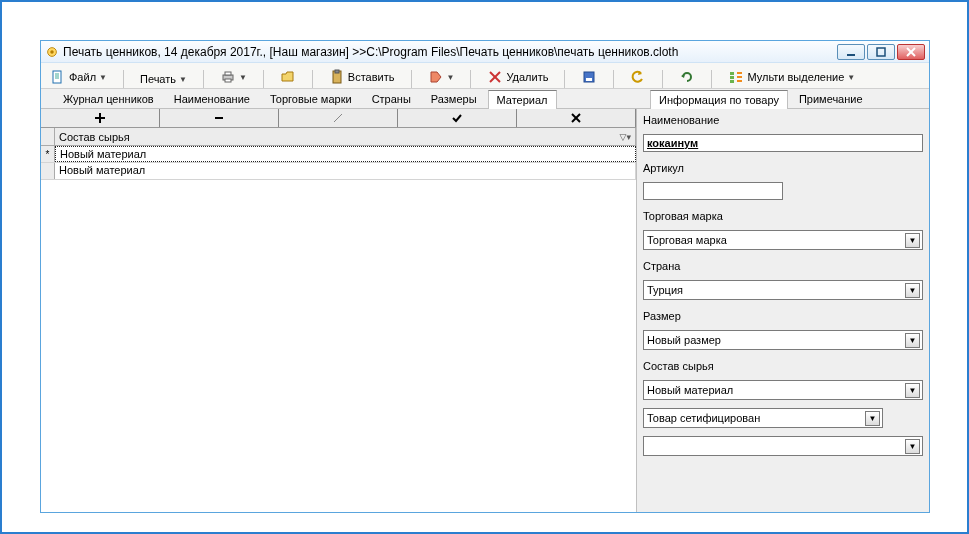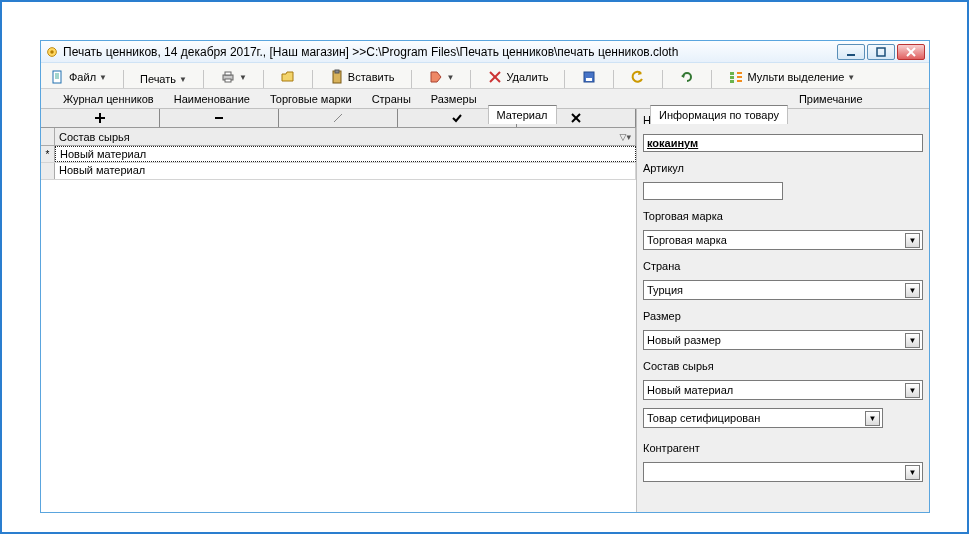--- a/index.html
+++ b/index.html
@@ -14,21 +14,21 @@
   .win-btn.close { background: linear-gradient(#f7cfcf,#e06060); border-color:#b33; color:#fff; }
   .win-btn svg { width: 10px; height: 10px; }
   .toolbar { height: 26px; display: flex; align-items: flex-end; padding: 0 4px; gap: 9px; border-bottom: 1px solid #d0d0d0; background: #f7f7f5; }
   .tbtn { display: flex; align-items: center; gap: 3px; padding: 2px 4px; border: 1px solid transparent; cursor: pointer; }
   .tsep { width:1px; height:18px; background:#c6c6c6; margin:0 2px; }
   .ticon { width:16px; height:16px; display:flex; align-items:center; justify-content:center; }
   .ticon svg { width:16px; height:16px; }
   .drop-arrow { font-size:8px; color:#444; }
   .tabstrip { height: 20px; display:flex; padding: 0 13px; background:#f0f0f0; border-bottom:1px solid #c0c0c0; }
   .tab { padding:3px 8px 2px 8px; margin-right:2px; cursor:pointer; color:#000; border:1px solid transparent; border-bottom:none; background:#f0f0f0; }
-  .tab.active { background:#fff; border-color:#c0c0c0; border-top:1px solid #808080; position:relative; top:16px; }
+  .tab.active { background:#fff; border-color:#c0c0c0; border-top:1px solid #808080; position:relative; top:1px; }
   .content { flex:1; display:flex; min-height:0; }
   .left-pane { width:596px; display:flex; flex-direction:column; border-right:1px solid #c0c0c0; }
   .right-pane { flex:1; display:flex; flex-direction:column; background:#efefef; }
   .action-row { height:19px; display:flex; border-bottom:1px solid #999; }
   .action-cell { flex:1; border-right:1px solid #888; display:flex; align-items:center; justify-content:center; background:#ececec; cursor:pointer; }
   .action-cell:first-child { border-left:none; }
   .action-cell svg { width:12px; height:12px; }
   .grid { display:flex; flex-direction:column; }
   .grid-header { display:flex; height:18px; border-bottom:1px solid #aaa; background:#ececec; }
   .grid-ind { width:14px; border-right:1px solid #aaa; }
@@ -277,21 +277,20 @@
             </div>
           <div class="flabel">Состав сырья</div>
           <div class="fcombo">
               <span>Новый материал</span>
               <div class="combo-btn">▼</div>
             </div>
           <div class="fcombo raised" style="width:240px">
               <span>Товар сетифицирован</span>
               <div class="combo-btn">▼</div>
             </div>
-          <div class="flabel" style="margin-top:6px">Контрагент</div>
           <div class="fcombo">
               <span></span>
               <div class="combo-btn">▼</div>
             </div>
         </div>
       </div>
     </div>
   </div>
 </div>
 

